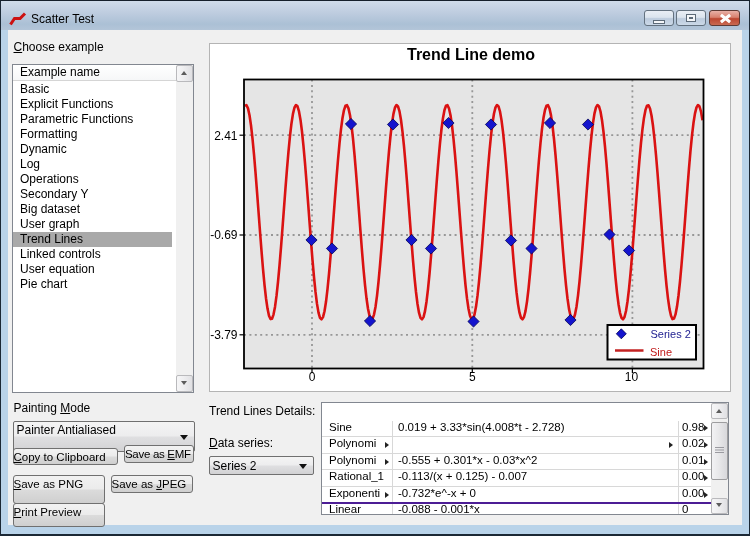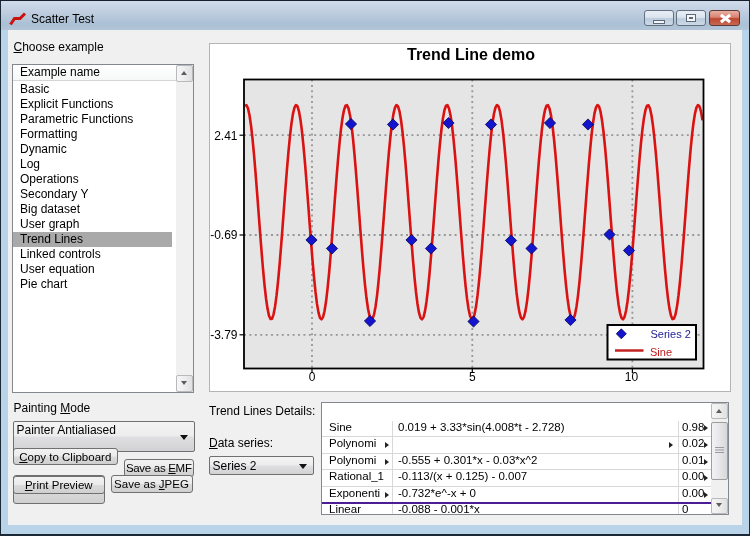--- a/index.html
+++ b/index.html
@@ -1,19 +1,19 @@
 <!DOCTYPE html>
 <html><head><meta charset="utf-8"><style>
 *{margin:0;padding:0;box-sizing:border-box}
 html,body{width:750px;height:536px;overflow:hidden}
 body{position:relative;font-family:"Liberation Sans",sans-serif;font-size:12px;color:#000;background:#b9d3e9}
 .abs{position:absolute}
 .btn{position:absolute;border:1px solid #707070;border-radius:3px;
  background:linear-gradient(to bottom,#f2f2f2 0%,#ebebeb 48%,#dbdbdb 52%,#cfcfcf 100%);
- text-align:center;line-height:16px;font-size:11.5px;white-space:nowrap}
+ line-height:16px;font-size:11.5px;white-space:nowrap}
 .cmb{position:absolute;border:1px solid #707070;border-radius:2px;
  background:linear-gradient(to bottom,#f4f4f4 0%,#ededee 48%,#dfdfe1 52%,#d2d2d4 100%)}
 .cmb .ar{position:absolute;right:6px;top:50%;margin-top:-2px;width:0;height:0;
  border-left:4.5px solid transparent;border-right:4.5px solid transparent;border-top:5px solid #111}
 .sbbtn{position:absolute;left:0;width:100%;border:1px solid #b9b9bc;border-radius:2px;
  background:linear-gradient(to right,#f6f6f7,#eeeef0 45%,#e0e0e3)}
 .tri-u{position:absolute;left:50%;top:50%;margin:-2.5px 0 0 -4px;width:0;height:0;
  border-left:3.8px solid transparent;border-right:3.8px solid transparent;border-bottom:4.6px solid #5c5c5c}
 .tri-d{position:absolute;left:50%;top:50%;margin:-2.5px 0 0 -4px;width:0;height:0;
  border-left:3.8px solid transparent;border-right:3.8px solid transparent;border-top:4.6px solid #5c5c5c}
@@ -122,24 +122,24 @@
  <text x="650" y="337.7" font-size="11" fill="#1c1c8f" font-family="Liberation Sans,sans-serif">Series 2</text>
  <text x="649.5" y="355.5" font-size="11" fill="#c01818" font-family="Liberation Sans,sans-serif">Sine</text>
 </svg>
 
 <div class="abs" style="left:13.5px;top:400.5px">Painting <u>M</u>ode</div>
 <div class="cmb" style="left:12.5px;top:421px;width:182px;height:31px">
     <div style="padding:1px 0 0 3px;line-height:15px">Painter Antialiased</div>
     <div class="ar"></div>
   </div>
 <div class="btn" style="left:12.5px;top:447.5px;width:105.5px;height:17.5px"><u>C</u>opy to Clipboard</div>
-<div class="btn" style="left:124px;top:459px;width:69.5px;height:17.5px;letter-spacing:-0.3px">Save as <u>E</u>MF</div>
+<div class="btn" style="left:124px;top:445px;width:69.5px;height:17.5px;letter-spacing:-0.3px">Save as <u>E</u>MF</div>
 <div class="btn" style="left:12.5px;top:475px;width:92.5px;height:29px"><u>S</u>ave as PNG</div>
 <div class="btn" style="left:110.5px;top:475px;width:82px;height:17.5px">Save as <u>J</u>PEG</div>
-<div class="btn" style="left:12.5px;top:476px;width:92.5px;height:18px"><u>P</u>rint Preview</div>
+<div class="btn" style="left:12.5px;top:503px;width:92.5px;height:24px"><u>P</u>rint Preview</div>
 
 <div class="abs" style="left:209px;top:403.5px">Trend Lines Details:</div>
 <div class="abs" style="left:209px;top:436px"><u>D</u>ata series:</div>
 <div class="cmb" style="left:208.5px;top:456px;width:105.5px;height:19px">
     <div style="padding:2px 0 0 3px;line-height:15px">Series 2</div>
     <div class="ar"></div>
   </div>
 
 <div class="abs" style="left:321px;top:402px;width:408px;height:112.5px;background:#fff;border:1px solid #828790;font-size:11.5px;overflow:hidden">
   <div class="abs" style="left:69.5px;top:17.5px;width:1px;height:93px;background:#d8d8d8"></div>

